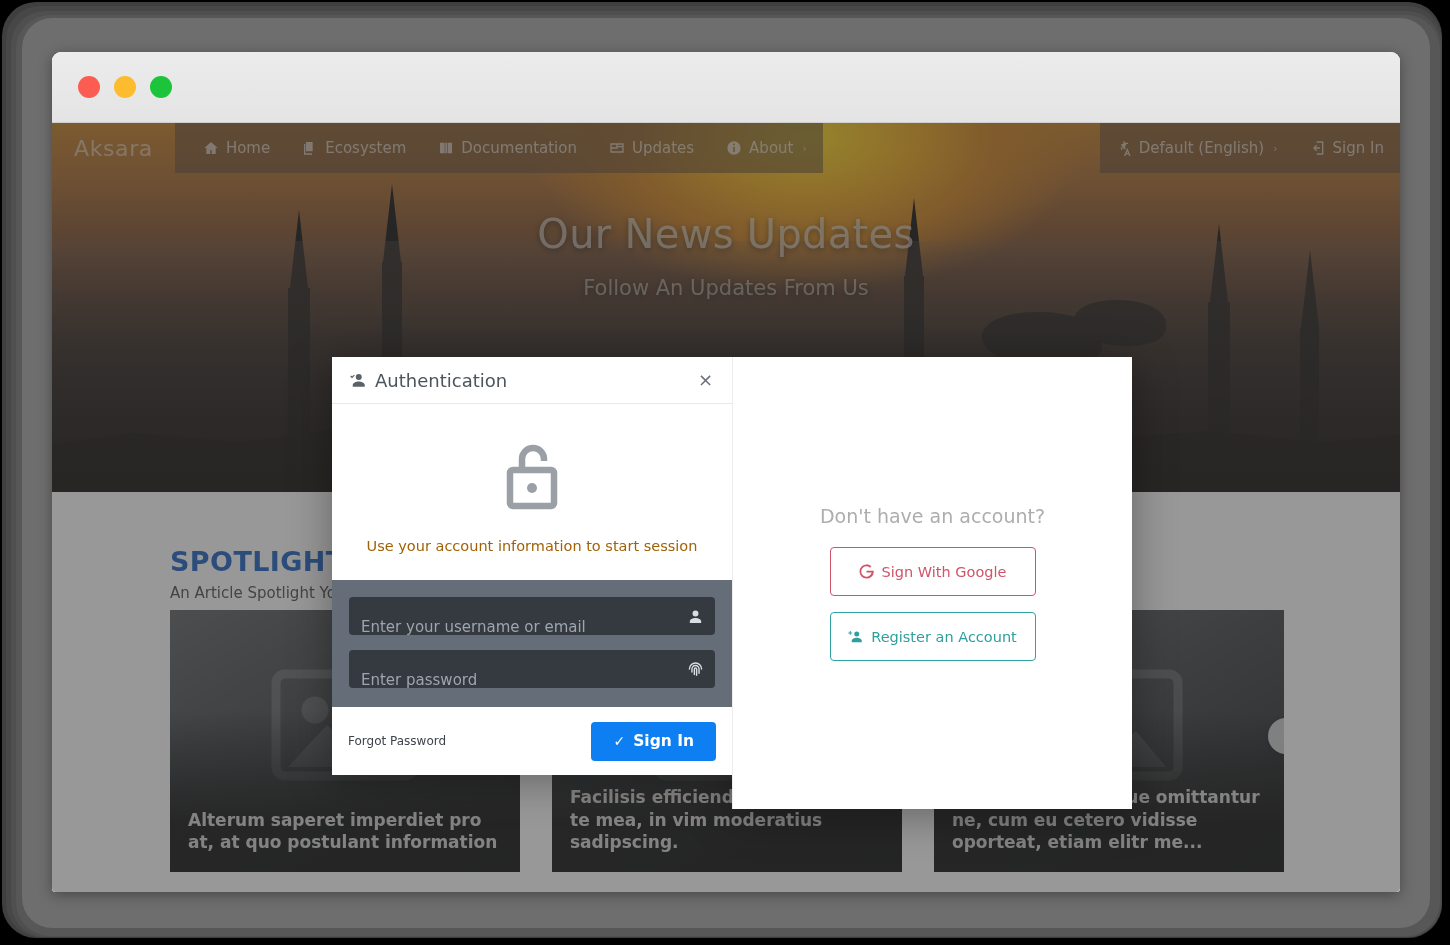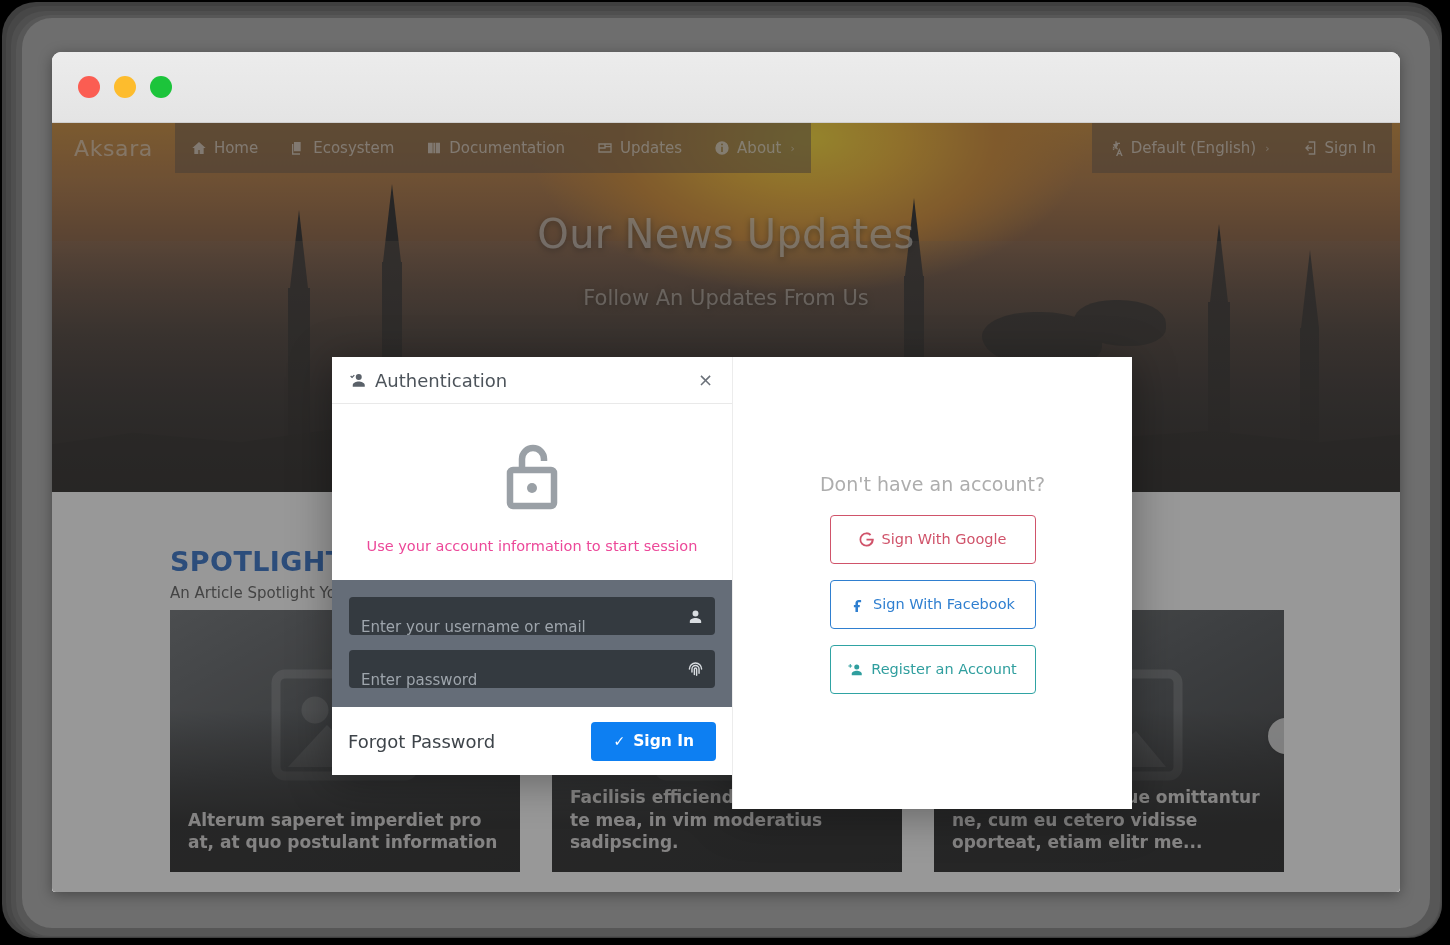--- a/index.html
+++ b/index.html
@@ -118,37 +118,38 @@
   }
   .hero-txt {
     position: absolute; left: 0; right: 0; top: 88px;
     text-align: center; z-index: 4;
     color: rgba(226,222,216,.62);
     text-shadow: 0 2px 6px rgba(0,0,0,.5);
   }
   .hero-title {
     font-size: 40px; font-weight: 400; letter-spacing: .3px;
   }
-  .hero-sub { font-size: 21px; margin-top: 29px; color: rgba(222,216,208,.55); }
+  .hero-sub { font-size: 21px; margin-top: 19px; color: rgba(222,216,208,.55); }
 
   
   #navbar {
-    position: absolute; left: 0; right: 8px; top: 0; height: 50px;
+    position: absolute; left: 0; right: 0; top: 0; height: 50px;
     z-index: 6;
     display: flex; align-items: stretch;
   }
   .brand {
     display: flex; align-items: center;
     padding: 0 22px 0 22px;
     font-size: 22px; color: rgba(235,230,224,.58);
     letter-spacing: .6px; font-weight: 400;
   }
   .nav-group {
     display: flex; align-items: stretch;
     background: rgba(88,66,48,.56);
+    padding-left: 12px;
   }
   .nav-item {
     display: flex; align-items: center; gap: 7px;
     padding: 0 16px;
     font-size: 15px; color: rgba(232,226,218,.72);
     white-space: nowrap;
   }
   .nav-right { margin-left: auto; display: flex; align-items: stretch;
                background: rgba(88,66,48,.56); }
   .nav-ico { display: inline-flex; width: 16px; height: 16px; }
@@ -237,21 +238,21 @@
     margin-left: auto; font-size: 18px; color: #6b7179;
     line-height: 1; padding: 4px 2px;
   }
   .m-body {
     padding: 36px 20px 26px;
     text-align: center;
     background: #fff;
   }
   .lock { width: 64px; height: 72px; margin: 0 auto 26px; color: #9aa0a6; }
   .lock svg { width: 100%; height: 100%; stroke: currentColor; fill: none; stroke-width: 6.5; }
-  .m-desc { font-size: 14.5px; color: #ec4899; }
+  .m-desc { font-size: 14.5px; color: #a16207; }
 
   .m-fields {
     background: #656d78;
     padding: 17px 17px 19px;
   }
   .fld {
     position: relative;
     height: 38px;
     background: #343a40;
     border-radius: 4px;
@@ -276,21 +277,21 @@
     width: 17px; height: 17px; color: #d9dde1;
   }
   .fld .fi svg { width: 100%; height: 100%; fill: currentColor; }
 
   .m-foot {
     background: #fff;
     height: 68px;
     display: flex; align-items: center;
     padding: 0 16px;
   }
-  .forgot { font-size: 18px; color: #3e444a; }
+  .forgot { font-size: 12px; color: #3e444a; }
   .signin-btn {
     margin-left: auto;
     background: #0d7ff2;
     color: #fff;
     border: 0;
     border-radius: 4px;
     height: 39px;
     padding: 0 22px;
     font-size: 15.5px;
     font-weight: 700;
@@ -547,28 +548,20 @@
 
           <div class="soc google">
             <span class="si">
               <svg viewBox="0 0 24 24">
                   <path d="M12 3.6a8.4 8.4 0 108.2 10.1h-8.2v-3h11.4a10 10 0 01.2 2A11.4 11.4 0 1112 .6a11 11 0 017.6 3l-2.2 2.2A7.9 7.9 0 0012 3.6z"></path>
                 </svg>
             </span>
             <span>Sign With Google</span>
           </div>
 
-          <div class="soc facebook">
-            <span class="si">
-              <svg viewBox="0 0 24 24">
-                  <path d="M15.2 8.4h2.6V5.1c-.5-.1-2-.2-3.7-.2-3.7 0-5.4 2.3-5.4 5.4v2.3H6.2v3.7h2.5V24h4.1v-7.7h2.6l.4-3.7h-3V10c0-1 .3-1.6 1.4-1.6z"></path>
-                </svg>
-            </span>
-            <span>Sign With Facebook</span>
-          </div>
 
           <div class="soc register">
             <span class="si">
               <svg viewBox="0 0 24 24">
                   <path d="M14 12a4 4 0 10-4-4 4 4 0 004 4zm0 2c-3.3 0-8 1.7-8 4.5V21h16v-2.5c0-2.8-4.7-4.5-8-4.5zM4.4 5.4V3.2H2.8v2.2H.6V7h2.2v2.2h1.6V7h2.2V5.4z"></path>
                 </svg>
             </span>
             <span>Register an Account</span>
           </div>
         </div>

